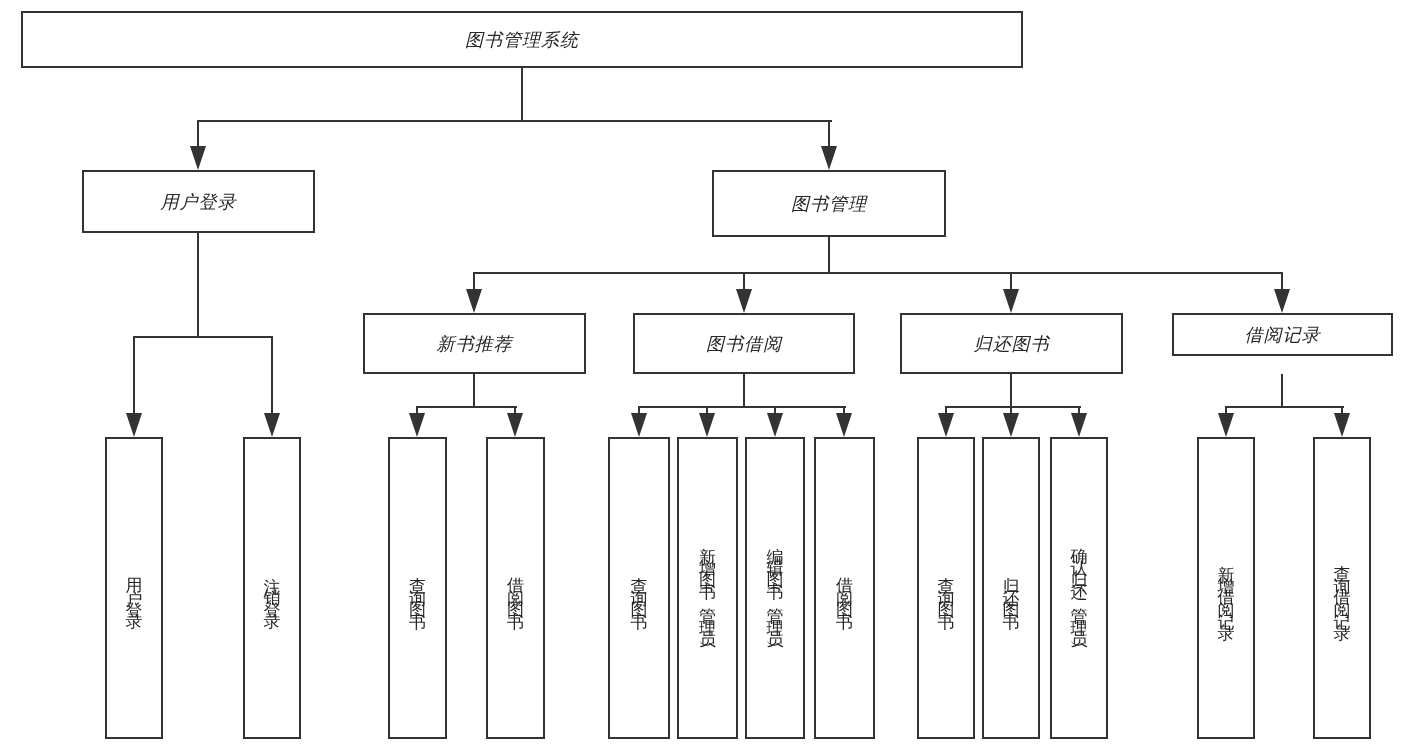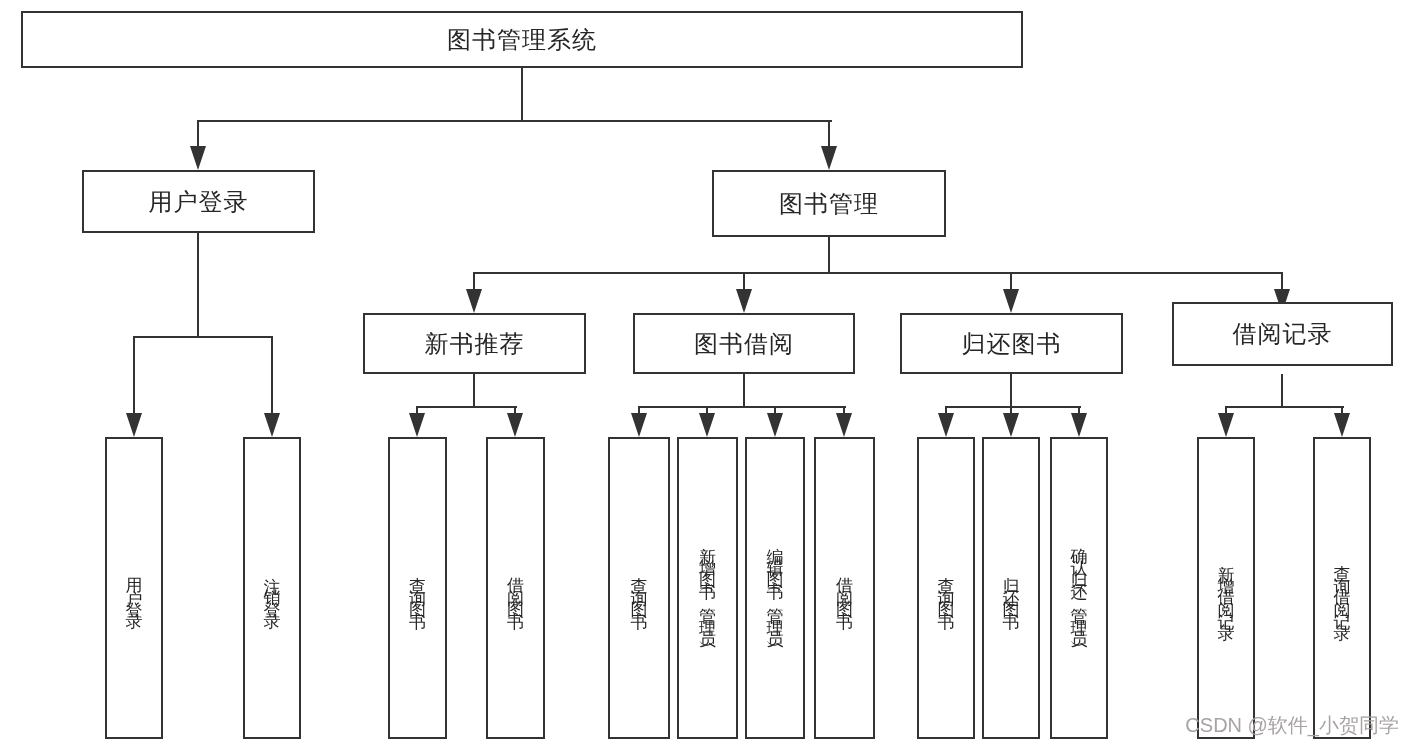--- a/index.html
+++ b/index.html
@@ -19,23 +19,24 @@
   .box{
     position:absolute;
     border:2px solid var(--line);
     background:#ffffff;
     box-sizing:border-box;
     display:flex;align-items:center;justify-content:center;
     z-index:2;
   }
   .hbox .lbl{
     color:var(--text);
-    font-size:24px;
+    font-size:18px;
     letter-spacing:1px;
     white-space:nowrap;
+    font-style:italic;
   }
   .vbox .lbl{
     color:var(--text);
     font-size:17px;
     writing-mode:vertical-rl;
     letter-spacing:12px;
     line-height:1;
     white-space:nowrap;
   }
   
@@ -135,21 +136,21 @@
 
   <div class="box hbox" style="left:363px;top:313px;width:223px;height:61px;">
     <span class="lbl">新书推荐</span>
   </div>
   <div class="box hbox" style="left:633px;top:313px;width:222px;height:61px;">
     <span class="lbl">图书借阅</span>
   </div>
   <div class="box hbox" style="left:900px;top:313px;width:223px;height:61px;">
     <span class="lbl">归还图书</span>
   </div>
-  <div class="box hbox" style="left:1172px;top:302px;width:221px;height:64px;">
+  <div class="box hbox" style="left:1172px;top:313px;width:221px;height:43px;">
     <span class="lbl">借阅记录</span>
   </div>
 
   <div class="box vbox" style="left:105px;top:437px;width:58px;height:302px;">
     <span class="lbl">用户登录</span>
   </div>
   <div class="box vbox" style="left:243px;top:437px;width:58px;height:302px;">
     <span class="lbl">注销登录</span>
   </div>
 
@@ -183,15 +184,14 @@
     <span class="lbl">确认归还（管理员）</span>
   </div>
 
   <div class="box vbox" style="left:1197px;top:437px;width:58px;height:302px;">
     <span class="lbl">新增借阅记录</span>
   </div>
   <div class="box vbox" style="left:1313px;top:437px;width:58px;height:302px;">
     <span class="lbl">查询借阅记录</span>
   </div>
 
-  <div class="watermark">CSDN @软件_小贺同学</div>
 
 </div>
 
 </body></html>

